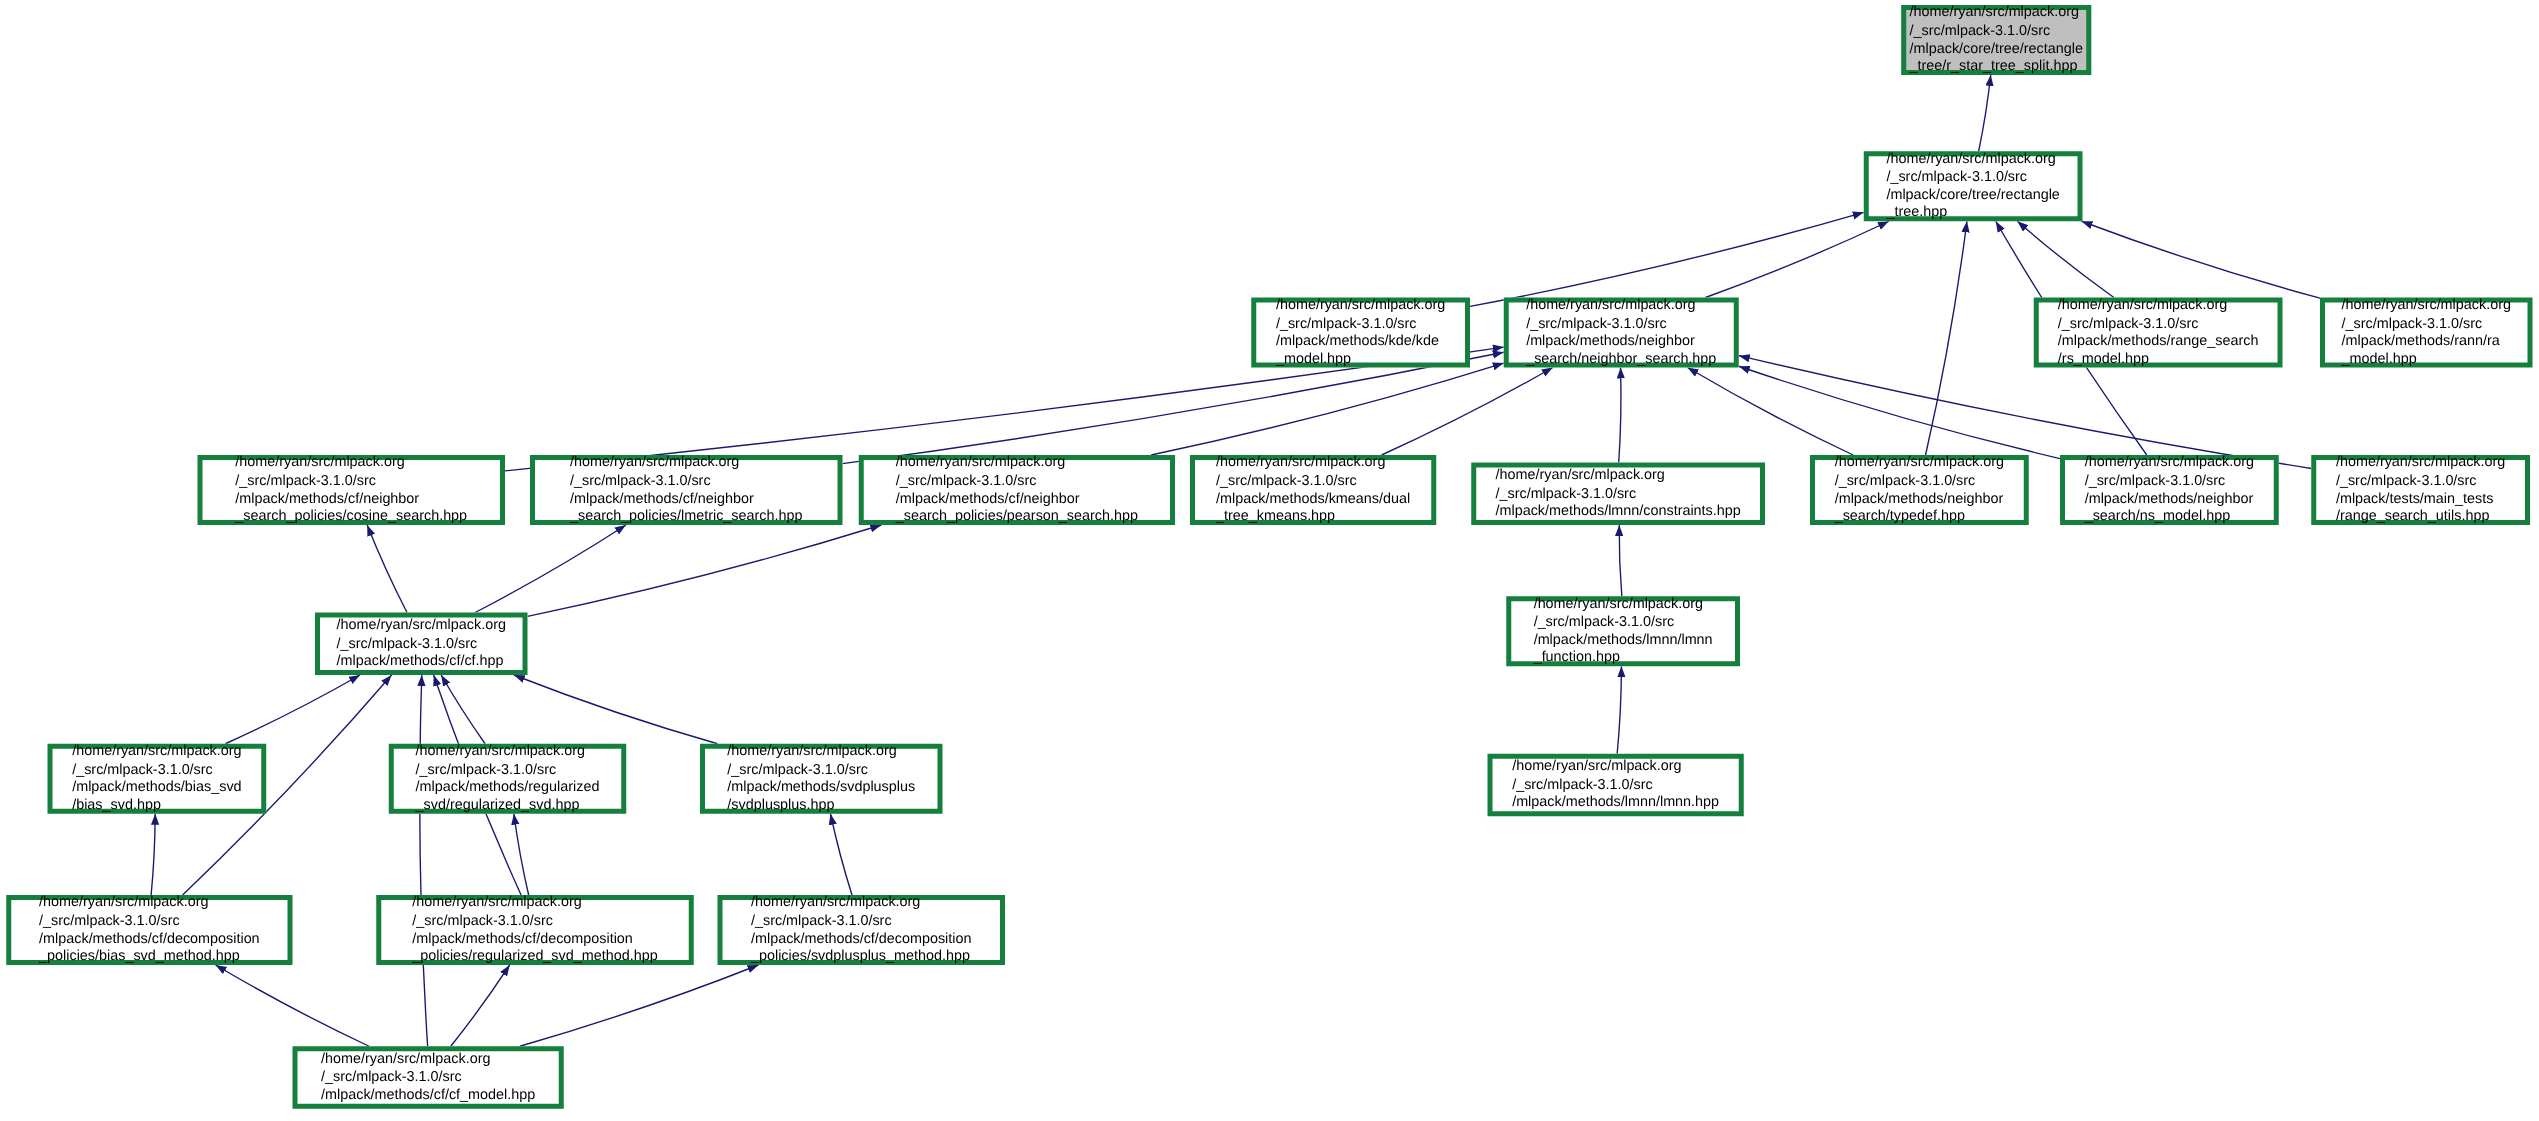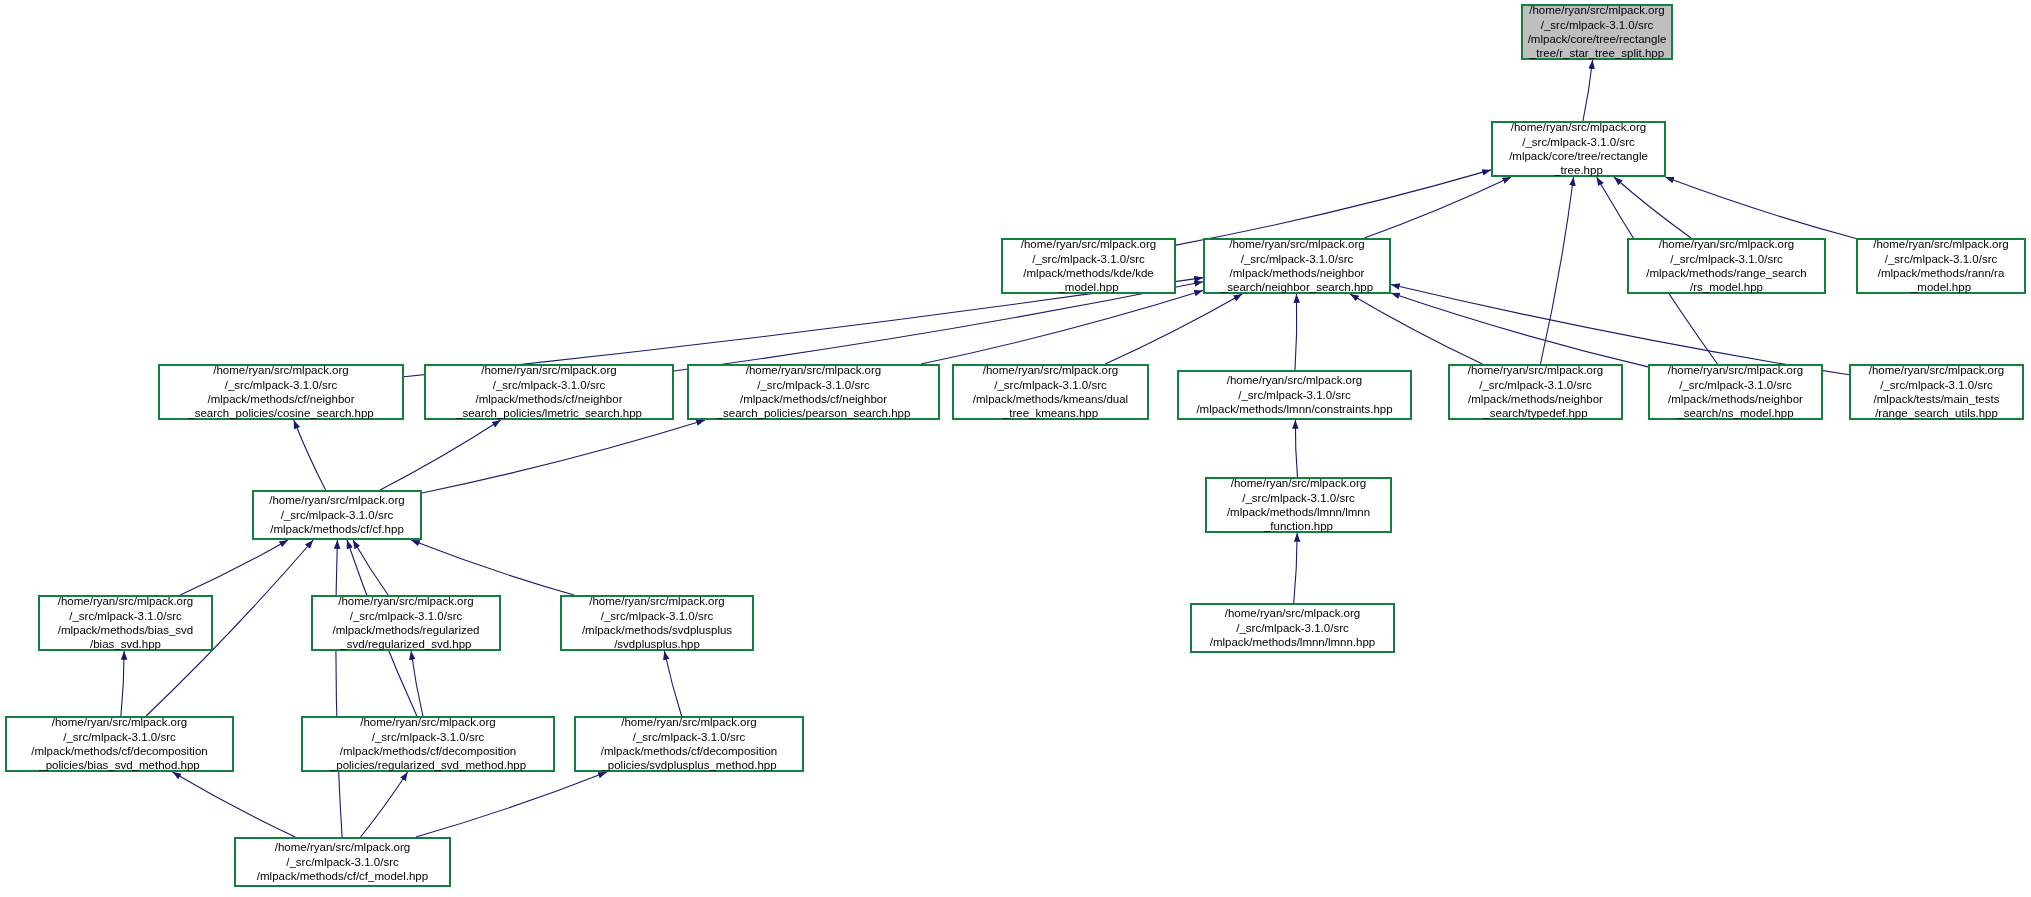--- a/index.html
+++ b/index.html
@@ -21,26 +21,25 @@
     position: absolute;
     left: 0;
     top: 0;
     width: 2031px;
     height: 897px;
     pointer-events: none;
   }
   .node {
     position: absolute;
     box-sizing: border-box;
-    border: 2px solid #15803d;
+    border: 4px solid #15803d;
     background: #ffffff;
     color: #000000;
     font-size: 11.5px;
     line-height: 14.4px;
-    text-align: center;
     display: flex;
     align-items: center;
     justify-content: center;
     white-space: pre-line;
     z-index: 2;
     padding: 0 16px;
   }
   .node.highlight {
     background: #bfbfbf;
   }

